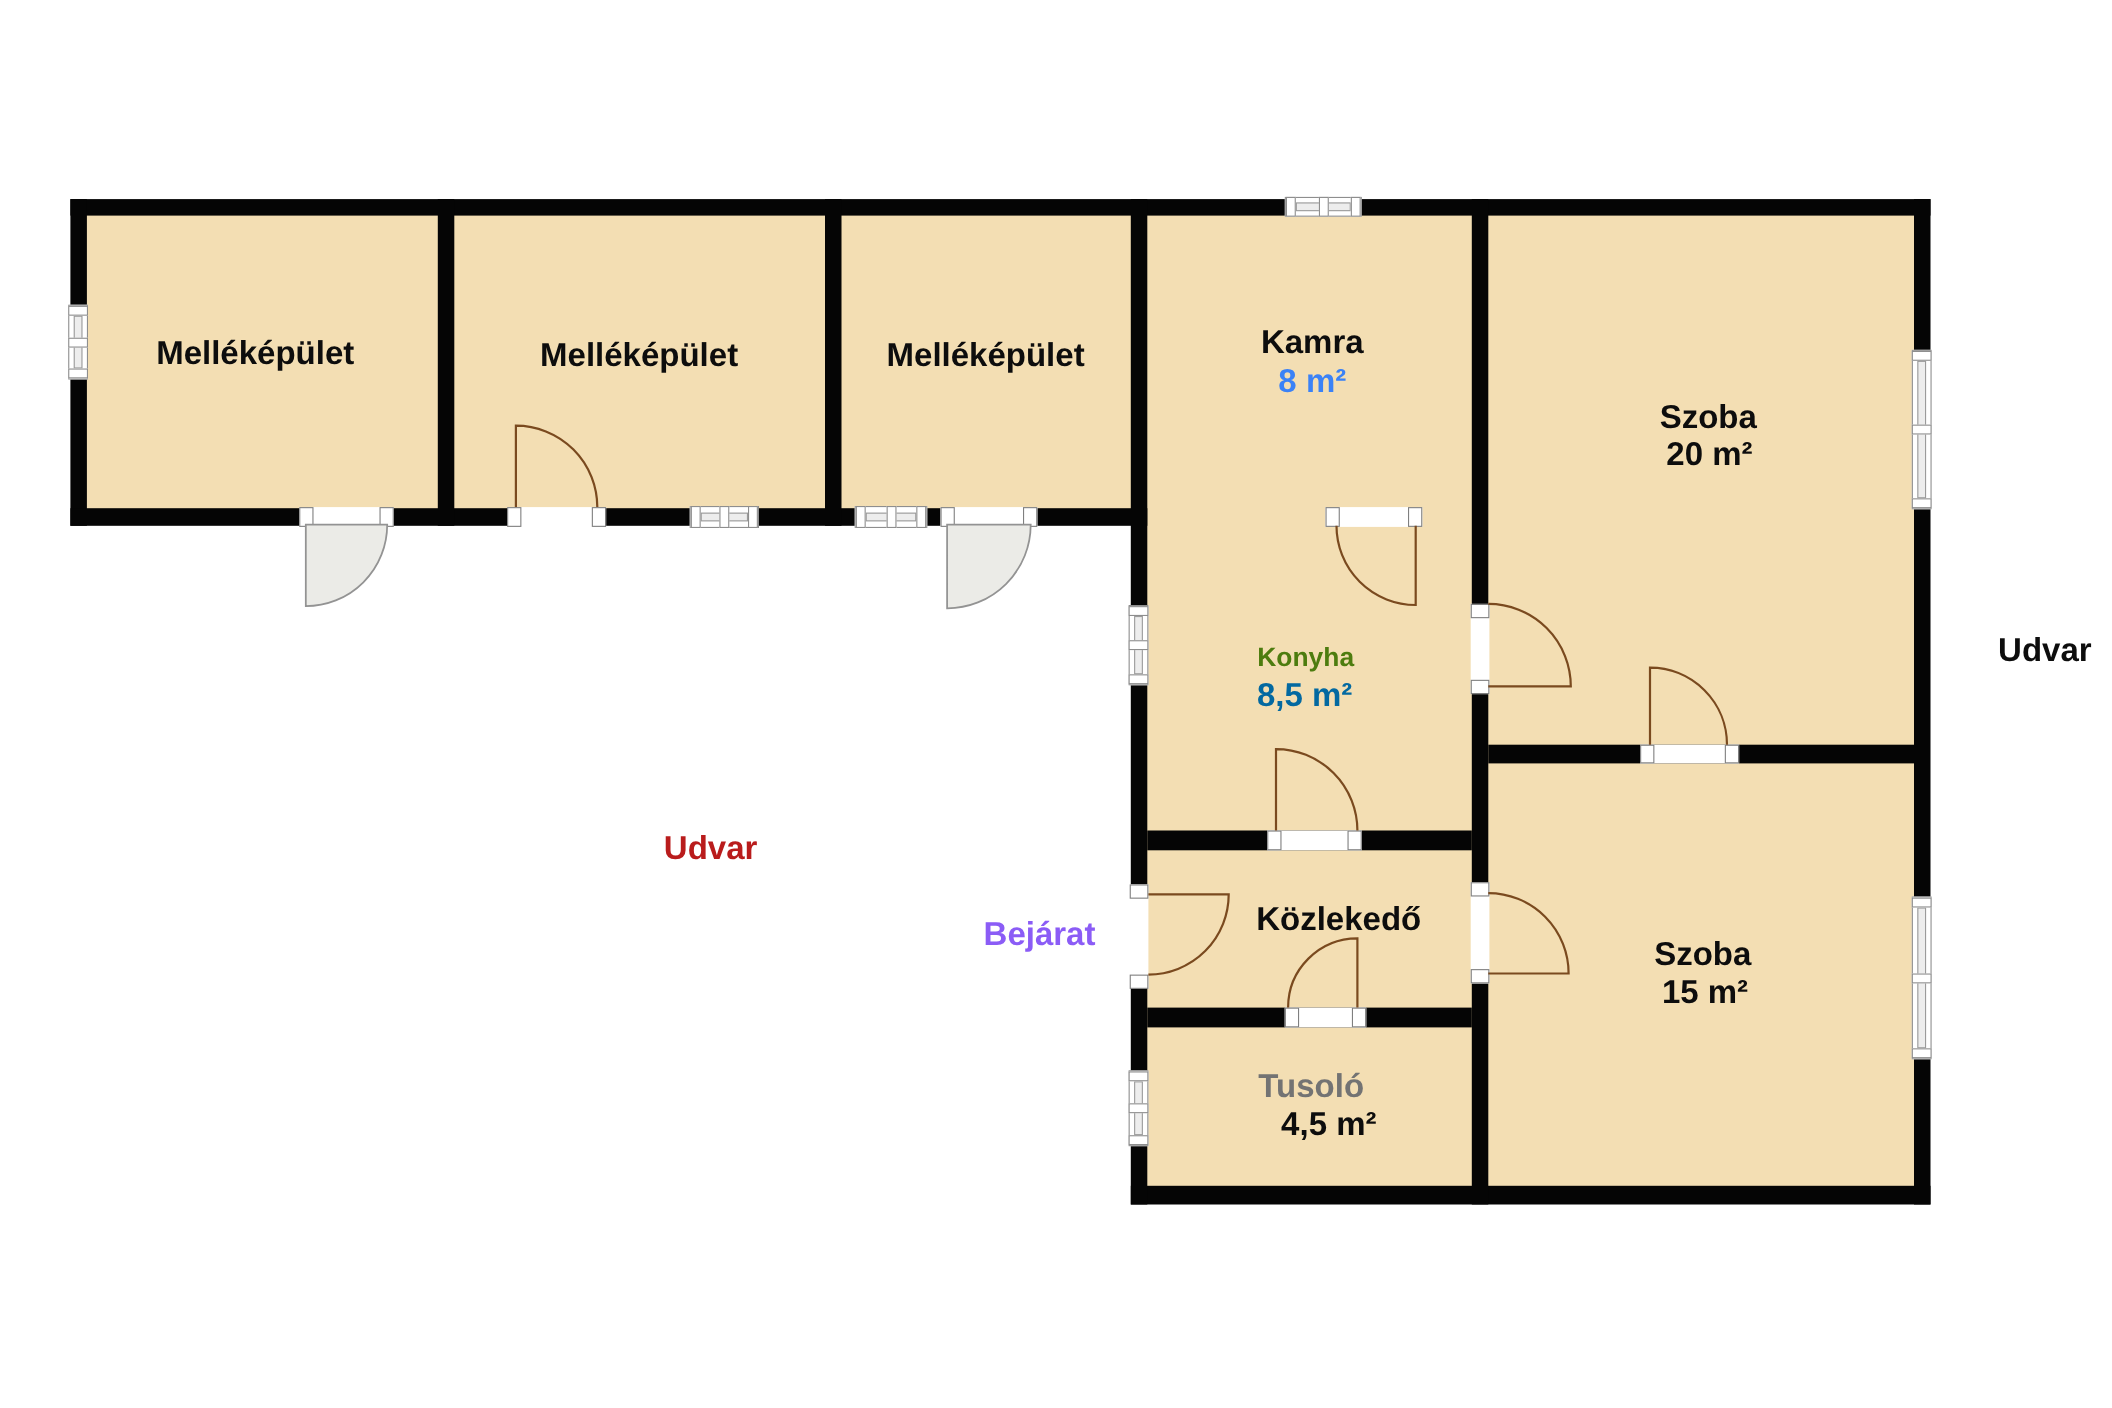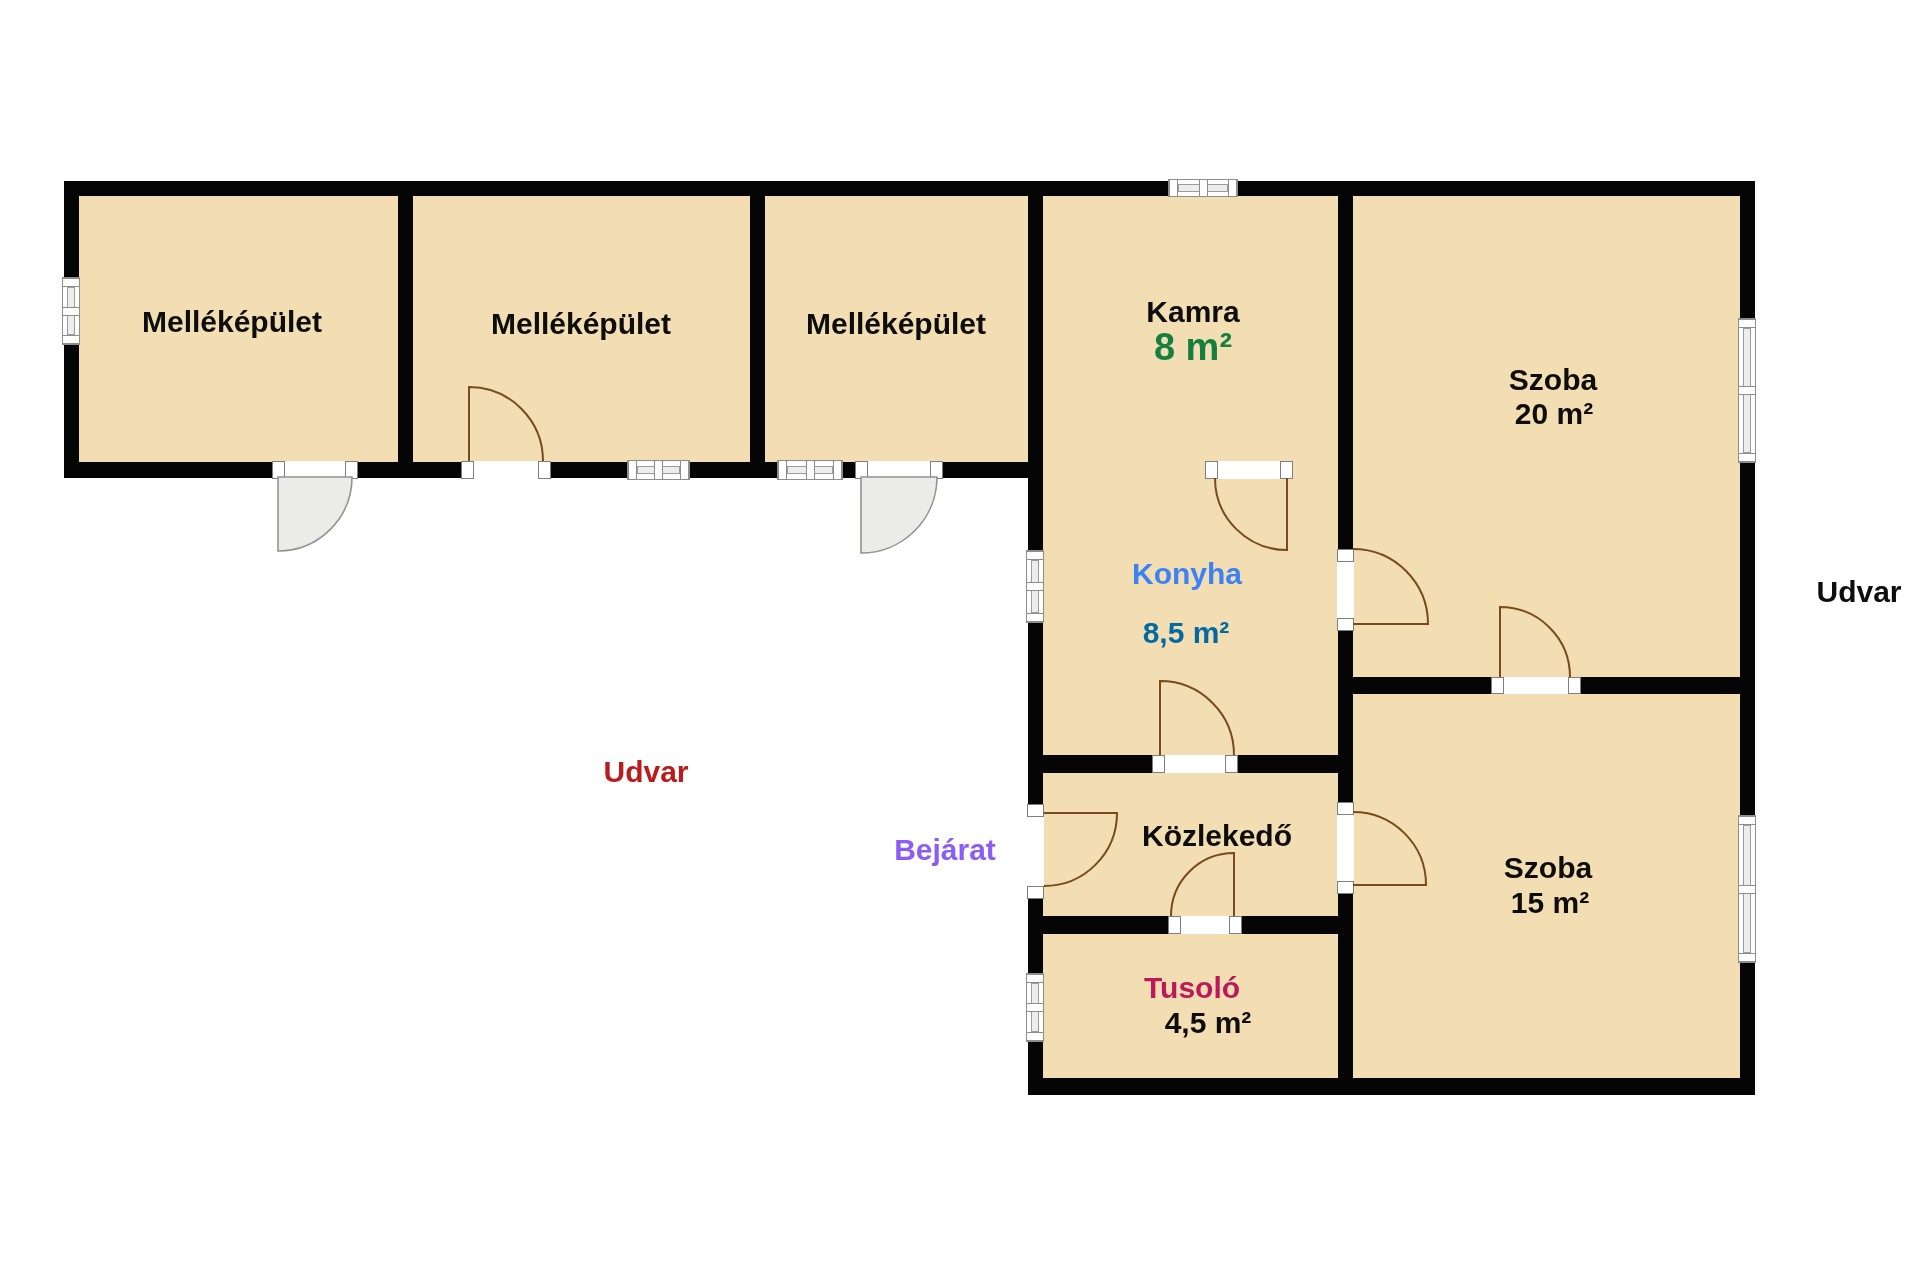--- a/index.html
+++ b/index.html
@@ -141,26 +141,26 @@
       <path fill="none" stroke="#7a4a1f" stroke-width="2" d="M 1160 755 L 1160 681 A 74 74 0 0 1 1234 755"></path>
       <path fill="none" stroke="#7a4a1f" stroke-width="2" d="M 1044 813 L 1117 813 A 73 73 0 0 1 1044 886"></path>
       <path fill="none" stroke="#7a4a1f" stroke-width="2" d="M 1234 916 L 1234 853 A 63 63 0 0 0 1171 916"></path>
       <path fill="none" stroke="#7a4a1f" stroke-width="2" d="M 1353 885 L 1426 885 A 73 73 0 0 0 1353 812"></path>
       <path fill="none" stroke="#7a4a1f" stroke-width="2" d="M 1500 677 L 1500 607 A 70 70 0 0 1 1570 677"></path>
     </svg>
     <div class="plan-label" style="left: 232px; top: 322px; font-size: 30px; color: rgb(13, 13, 13);">Melléképület</div>
     <div class="plan-label" style="left: 581px; top: 324px; font-size: 30px; color: rgb(13, 13, 13);">Melléképület</div>
     <div class="plan-label" style="left: 896px; top: 324px; font-size: 30px; color: rgb(13, 13, 13);">Melléképület</div>
     <div class="plan-label" style="left: 1193px; top: 312px; font-size: 30px; color: rgb(13, 13, 13);">Kamra</div>
-    <div class="plan-label" style="left: 1193px; top: 347px; font-size: 38px; color: #15803d;">8 m²</div>
+    <div class="plan-label" style="left: 1193px; top: 347px; font-size: 30px; color: #3b82f6;">8 m²</div>
     <div class="plan-label" style="left: 1553px; top: 380px; font-size: 30px; color: rgb(13, 13, 13);">Szoba</div>
     <div class="plan-label" style="left: 1554px; top: 414px; font-size: 30px; color: rgb(13, 13, 13);">20 m²</div>
-    <div class="plan-label" style="left: 1187px; top: 574px; font-size: 30px; color: #3b82f6;">Konyha</div>
+    <div class="plan-label" style="left: 1187px; top: 598px; font-size: 24px; color: #4d7c0f;">Konyha</div>
     <div class="plan-label" style="left: 1186px; top: 633px; font-size: 30px; color: #0369a1;">8,5 m²</div>
     <div class="plan-label" style="left: 1217px; top: 836px; font-size: 30px; color: rgb(13, 13, 13);">Közlekedő</div>
-    <div class="plan-label" style="left: 1192px; top: 988px; font-size: 30px; color: #be185d;">Tusoló</div>
+    <div class="plan-label" style="left: 1192px; top: 988px; font-size: 30px; color: #737373;">Tusoló</div>
     <div class="plan-label" style="left: 1192px; top: 1023px; font-size: 30px; color: rgb(13, 13, 13); margin-left: 16px;">4,5 m²</div>
     <div class="plan-label" style="left: 1548px; top: 868px; font-size: 30px; color: rgb(13, 13, 13);">Szoba</div>
     <div class="plan-label" style="left: 1550px; top: 903px; font-size: 30px; color: rgb(13, 13, 13);">15 m²</div>
     <div class="plan-label" style="left: 646px; top: 772px; font-size: 30px; color: #b91c1c;">Udvar</div>
     <div class="plan-label" style="left: 945px; top: 850px; font-size: 30px; color: #8b5cf6;">Bejárat</div>
     <div class="plan-label" style="left: 1859px; top: 592px; font-size: 30px; color: rgb(13, 13, 13);">Udvar</div>
   </div>
 
 </body></html>

